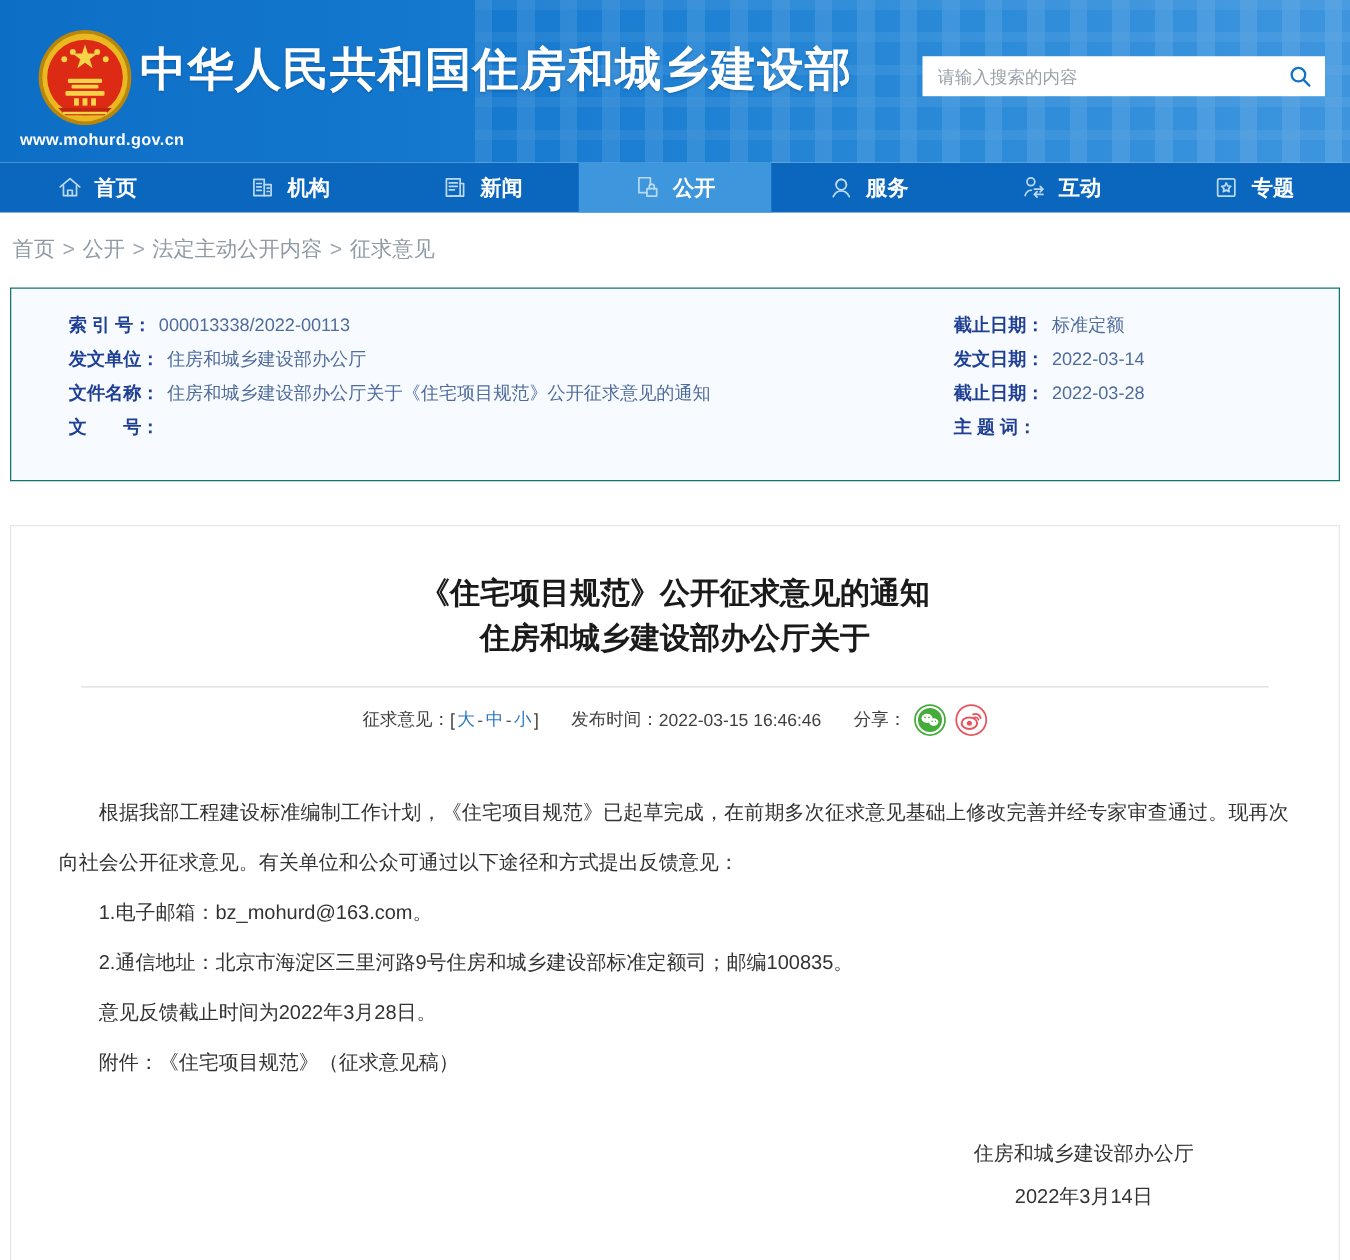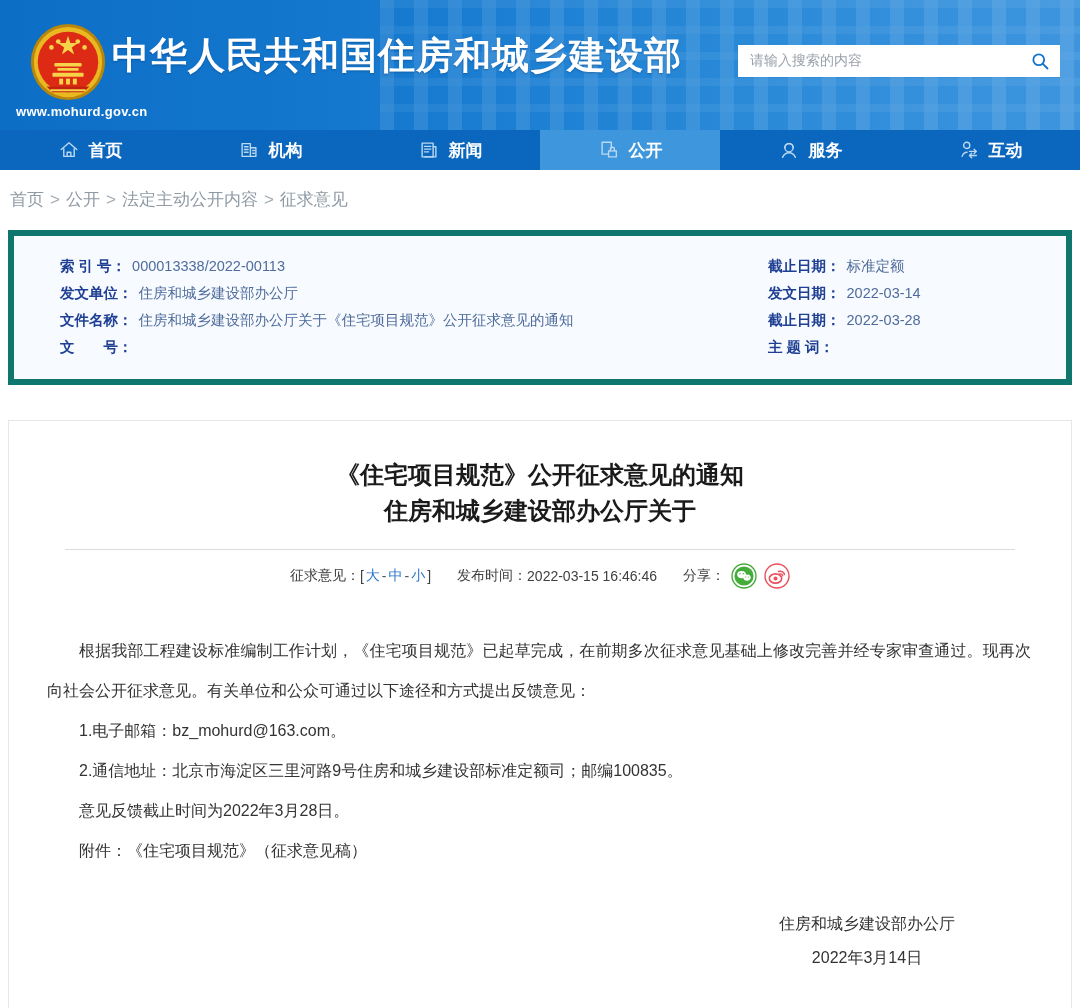--- a/index.html
+++ b/index.html
@@ -16,42 +16,42 @@
   .emblem { position:absolute; left:28px; top:22px; width:80px; height:82px; }
   .site-url { position:absolute; left:16px; top:104px; color:#fff; font-weight:bold;
     font-size:13px; letter-spacing:.3px; }
   .site-names { position:absolute; left:112px; top:34px; color:#fff; }
   .site-name { font-size:37px; font-weight:bold; letter-spacing:1px; line-height:44px;
     text-shadow:0 1px 2px rgba(0,40,90,.35); }
   .site-name-en { font-size:13.5px; margin-top:6px; letter-spacing:.2px; }
   .search-box { position:absolute; right:20px; top:45px; width:322px; height:32px;
     background:#fff; display:flex; align-items:center; padding:0 10px 0 12px; }
   .search-box input { flex:1; border:none; outline:none; font-size:14px; color:#333;
-    font-family:Liberation Serif, serif; background:transparent; }
+    font-family:Liberation Sans, sans-serif; background:transparent; }
   .search-box input::placeholder { color:#9aa2ab; }
   .search-icon { width:20px; height:20px; cursor:pointer; }
   .search-icon svg { stroke:#1273cc; fill:none; stroke-width:2.2; stroke-linecap:round; }
 
   
   .nav { display:flex; height:40px; background:#0b67be; }
   .nav-item { flex:1; display:flex; align-items:center; justify-content:center; gap:9px;
     color:#fff; font-size:17px; font-weight:bold; cursor:pointer; }
   .nav-item.active { background:#3e96dd; }
   .nav-icon { width:22px; height:22px; }
   .nav-icon svg { width:22px; height:22px; stroke:#bcd9f2; fill:none; stroke-width:1.5;
     stroke-linecap:round; stroke-linejoin:round; }
 
   
   .breadcrumb { padding:18px 10px 0 10px; font-size:17px; color:#8f9aa4; height:36px; }
   .crumb { color:#8f9aa4; cursor:pointer; }
   .crumb-sep { margin:0 6px; color:#9fa8b1; }
 
   
   .info-box { margin:24px 8px 0 8px; height:155px; background:#f7fafe;
-    border:6px solid #0f766e; display:grid; grid-template-columns:700px 1fr;
+    border:1px solid #0f766e; display:grid; grid-template-columns:700px 1fr;
     padding-top:17px; }
   .info-col-left { padding-left:46px; }
   .info-col-right { padding-left:54px; }
   .info-row { height:27px; line-height:27px; font-size:14.5px; white-space:nowrap; }
   .info-label { color:#1e3f93; font-weight:bold; }
   .info-value { color:#4f6c9c; margin-left:6px; }
 
   
   .article-box { margin:35px 8px 0 8px; background:#fff; border:1px solid #e7e7e7;
     height:640px; }
@@ -161,20 +161,27 @@
       <span>服务</span>
     </div>
     <div class="nav-item">
       <span class="nav-icon"><svg viewBox="0 0 24 24">
           <circle cx="9.5" cy="7" r="3.4"></circle>
           <path d="M4.5 19c.9-3 2.8-4.6 5.4-4.6"></path>
           <path d="M12.5 13.5h7.5m-2.4-2.4 2.4 2.4-2.4 2.4"></path>
           <path d="M20 18h-7.5m2.4-2.4L12.5 18l2.4 2.4"></path>
         </svg></span>
       <span>互动</span>
+    </div>
+    <div class="nav-item">
+      <span class="nav-icon"><svg viewBox="0 0 24 24">
+          <rect x="4.5" y="4.5" width="15" height="15" rx="1.5"></rect>
+          <path d="M12 8l1.2 2.5 2.8.4-2 2 .5 2.7-2.5-1.3-2.5 1.3.5-2.7-2-2 2.8-.4z"></path>
+        </svg></span>
+      <span>专题</span>
     </div>
   </div>
 
 <div class="breadcrumb" id="breadcrumb"><span class="crumb">首页</span><span class="crumb-sep">&gt;</span><span class="crumb">公开</span><span class="crumb-sep">&gt;</span><span class="crumb">法定主动公开内容</span><span class="crumb-sep">&gt;</span><span class="crumb">征求意见</span></div>
 
 <div class="info-box">
   <div class="info-col-left" id="info-left">
       <div class="info-row"><span class="info-label">索 引 号：</span><span class="info-value">000013338/2022-00113</span></div>
       <div class="info-row"><span class="info-label">发文单位：</span><span class="info-value">住房和城乡建设部办公厅</span></div>
       <div class="info-row"><span class="info-label">文件名称：</span><span class="info-value">住房和城乡建设部办公厅关于《住宅项目规范》公开征求意见的通知</span></div>

